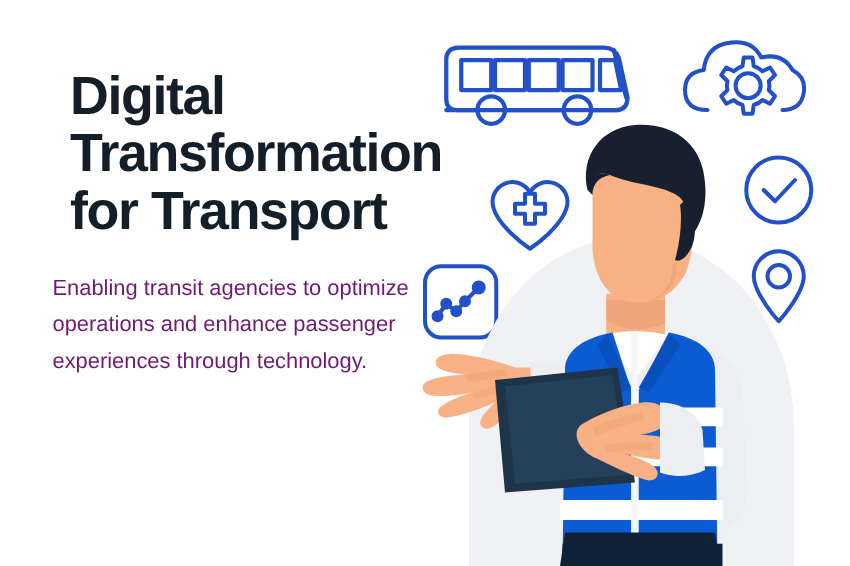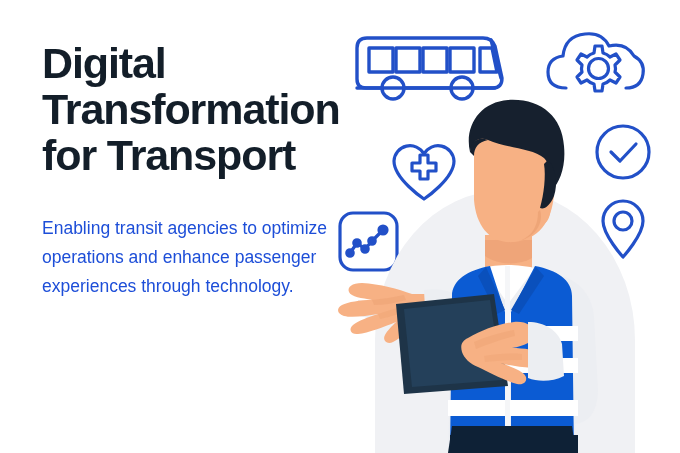--- a/index.html
+++ b/index.html
@@ -26,30 +26,30 @@
     width: 330px;
     z-index: 6;
   }
   .headline {
     font-family: "Liberation Sans", sans-serif;
     font-size: 43px;
     line-height: 46px;
     font-weight: bold;
     letter-spacing: -1.1px;
     color: #131e29;
-    margin: 4px;
+    margin: 18px;
     white-space: pre-line;
   }
   .subhead {
     font-family: "Liberation Sans", sans-serif;
     font-size: 17.5px;
     line-height: 29px;
     font-weight: normal;
-    color: #1d4ed8;
-    margin: 36px 0 0 4px;
+    color: #701a75;
+    margin: 24px 0 0 4px;
     width: 310px;
   }
 
   
   .icon {
     position: absolute;
     z-index: 4;
   }
   .icon svg { display: block; overflow: visible; }
 

